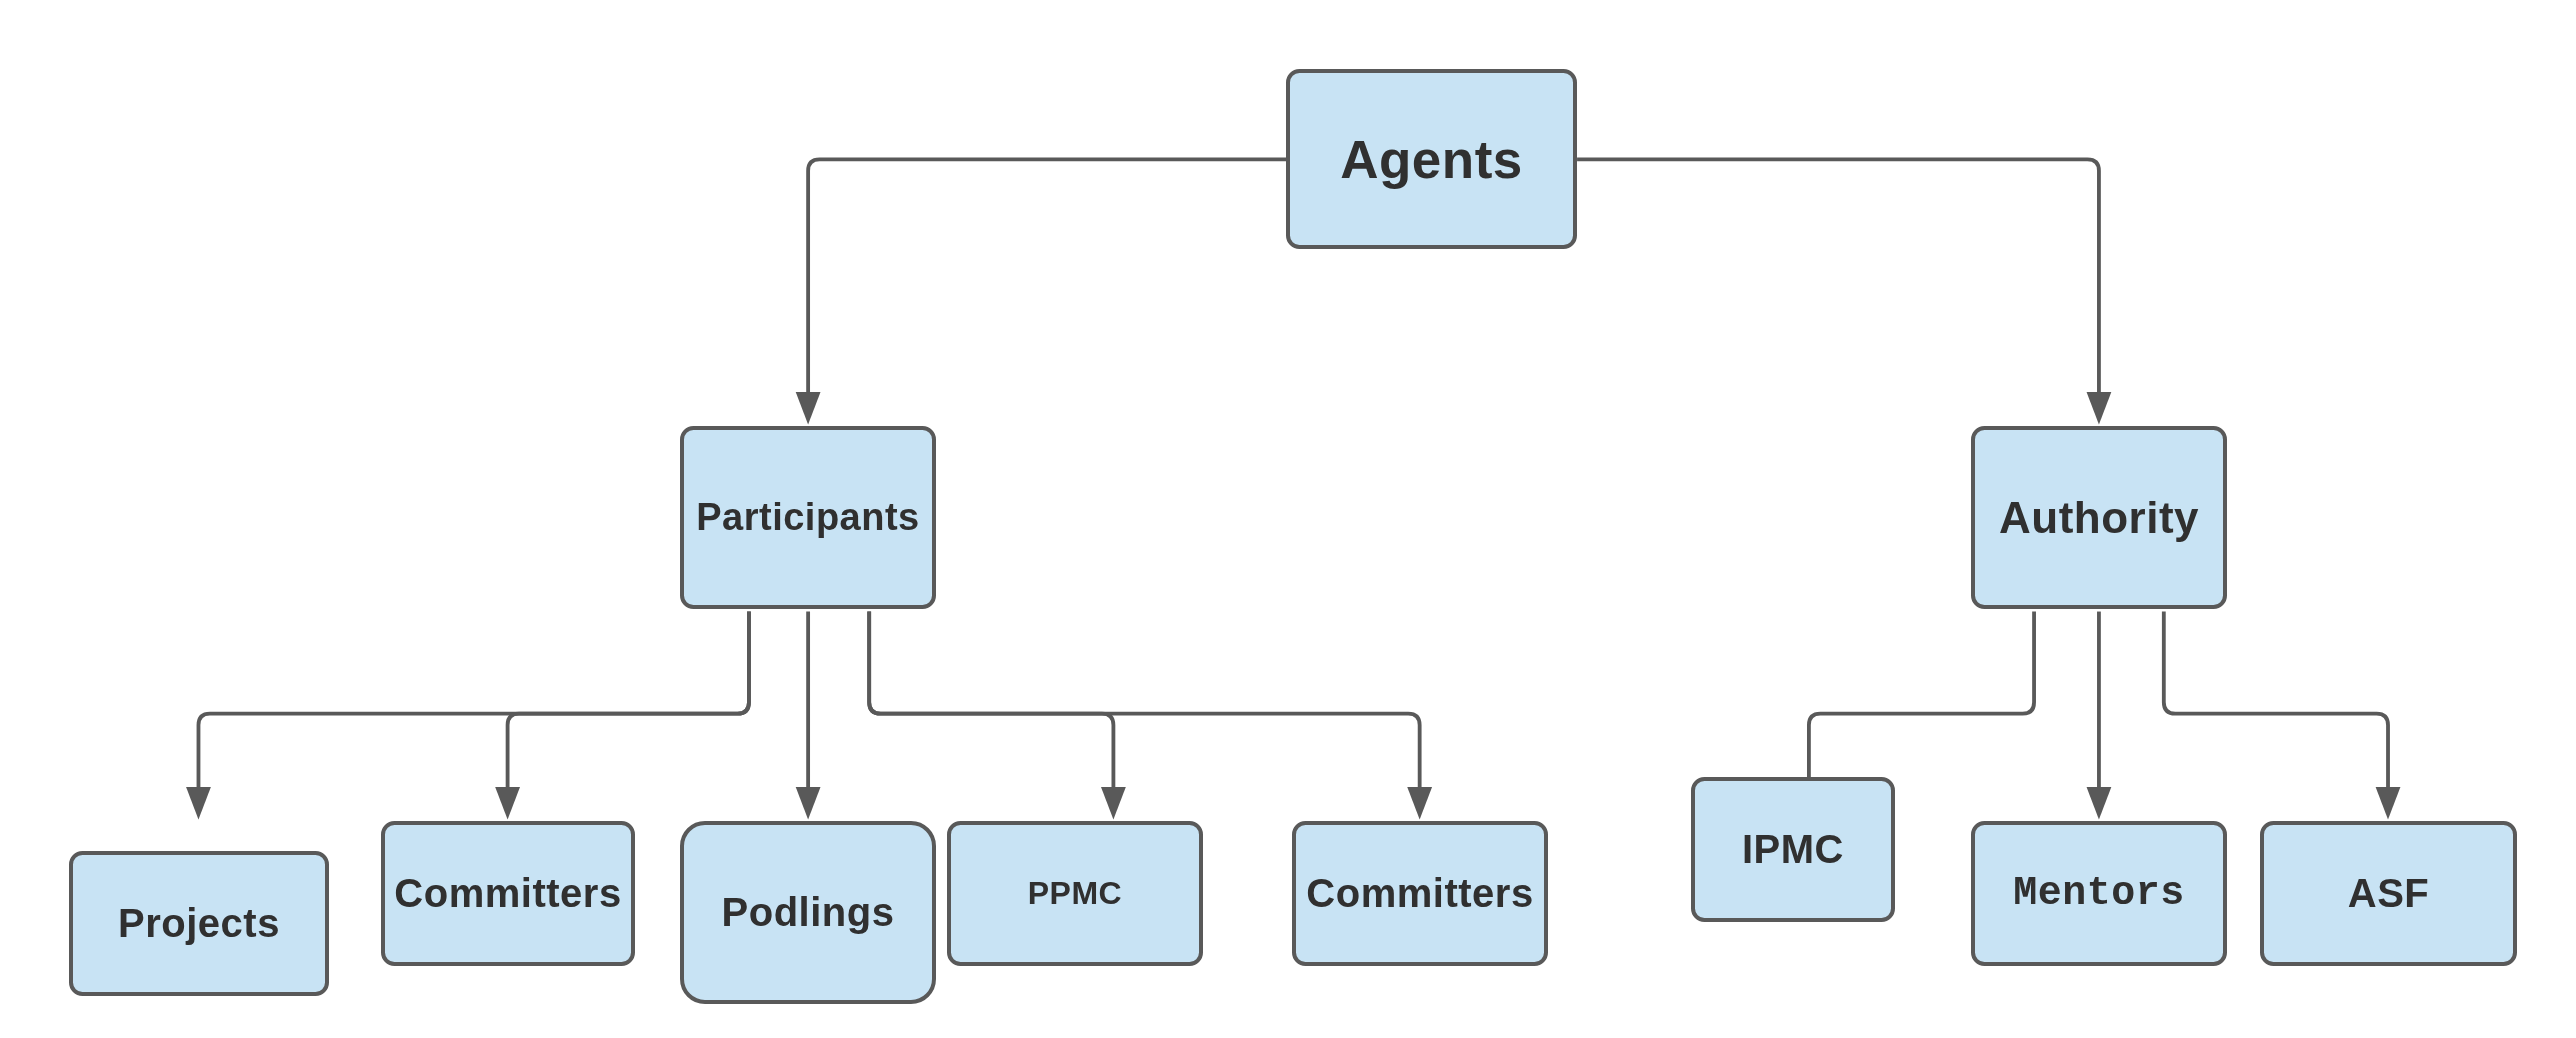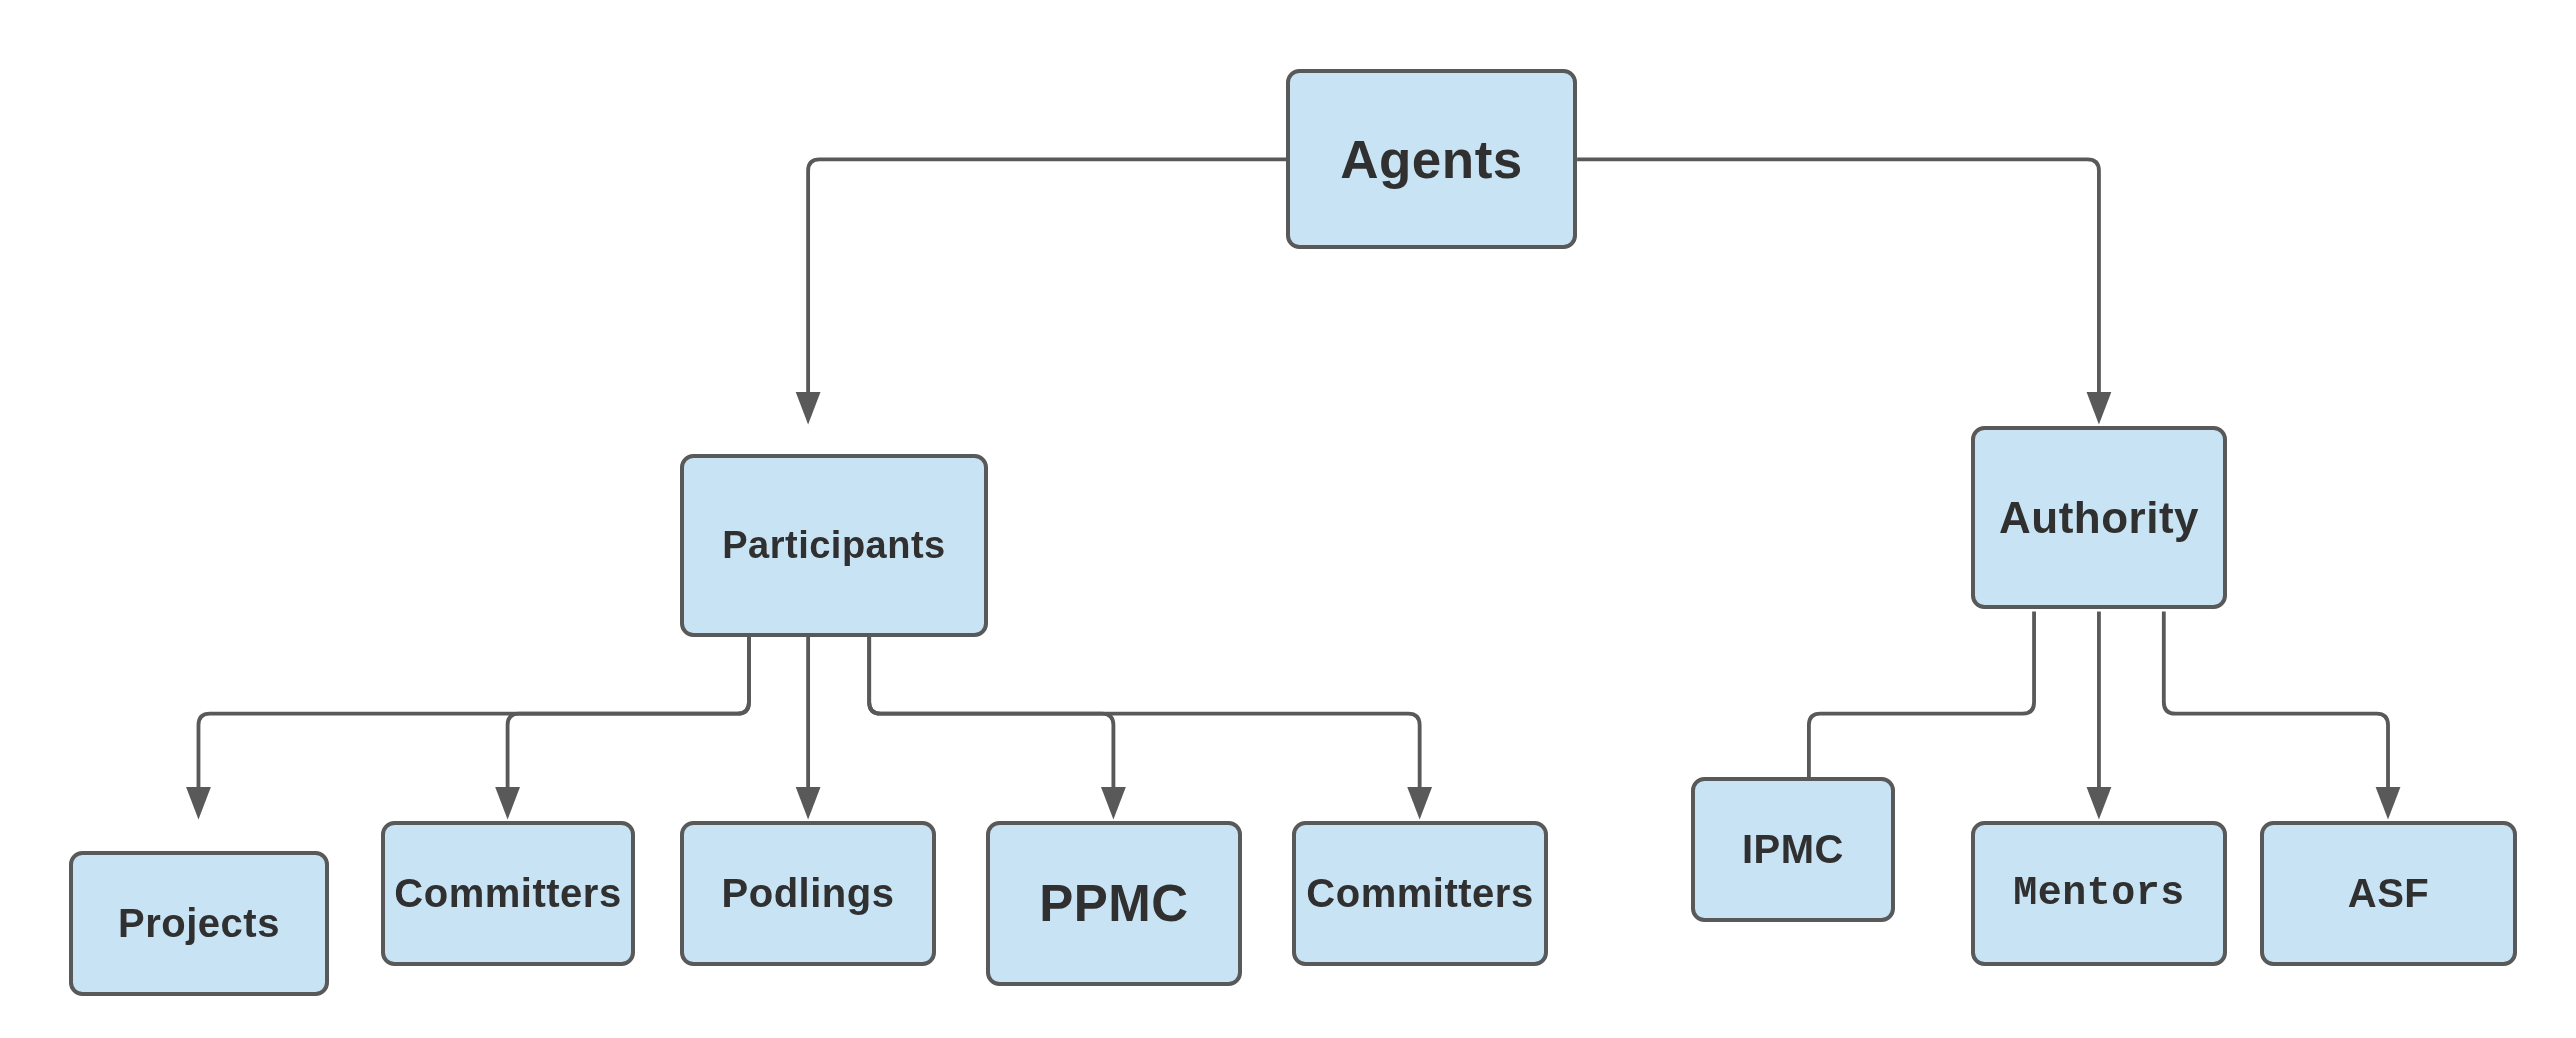--- a/index.html
+++ b/index.html
@@ -42,26 +42,26 @@
     justify-content: center;
     background: var(--node-fill);
     border: 4.8px solid var(--node-stroke);
     border-radius: 13.4px;
     color: var(--text);
     font-weight: bold;
     text-align: center;
     letter-spacing: 0.5px;
   }
   .n-agents       { left: 1286px; top:  69px; width: 291px; height: 180px; font-size: 53px; }
-  .n-participants { left:  680px; top: 426px; width: 308px; height: 183px; font-size: 38px; margin-top: 28px; }
+  .n-participants { left:  680px; top: 426px; width: 256px; height: 183px; font-size: 38px; }
   .n-authority    { left: 1971px; top: 426px; width: 256px; height: 183px; font-size: 44px; }
   .n-projects     { left:   69px; top: 851px; width: 260px; height: 145px; font-size: 40px; }
   .n-community    { left:  381px; top: 821px; width: 254px; height: 145px; font-size: 40px; }
-  .n-podlings     { left:  680px; top: 821px; width: 256px; height: 145px; font-size: 40px; }
-  .n-ppmc         { left: 986px; top: 821px; width: 256px; height: 165px; font-size: 51px; }
+  .n-podlings     { left:  680px; top: 821px; width: 256px; height: 183px; font-size: 40px; border-radius: 25px; }
+  .n-ppmc         { left: 947px; top: 821px; width: 256px; height: 145px; font-size: 32px; }
   .n-committers   { left: 1292px; top: 821px; width: 256px; height: 145px; font-size: 40px; }
   .n-ipmc         { left: 1680px; top: 777px; width: 204px; height: 145px; font-size: 40px; margin-left: 11px; }
   .n-mentors      { left: 1971px; top: 821px; width: 256px; height: 145px; font-size: 40px; font-family: Liberation Mono, monospace; }
   .n-asf          { left: 2260px; top: 821px; width: 257px; height: 145px; font-size: 40px; }
 </style>
 </head>
 <body>
 
 <div class="canvas">
 

